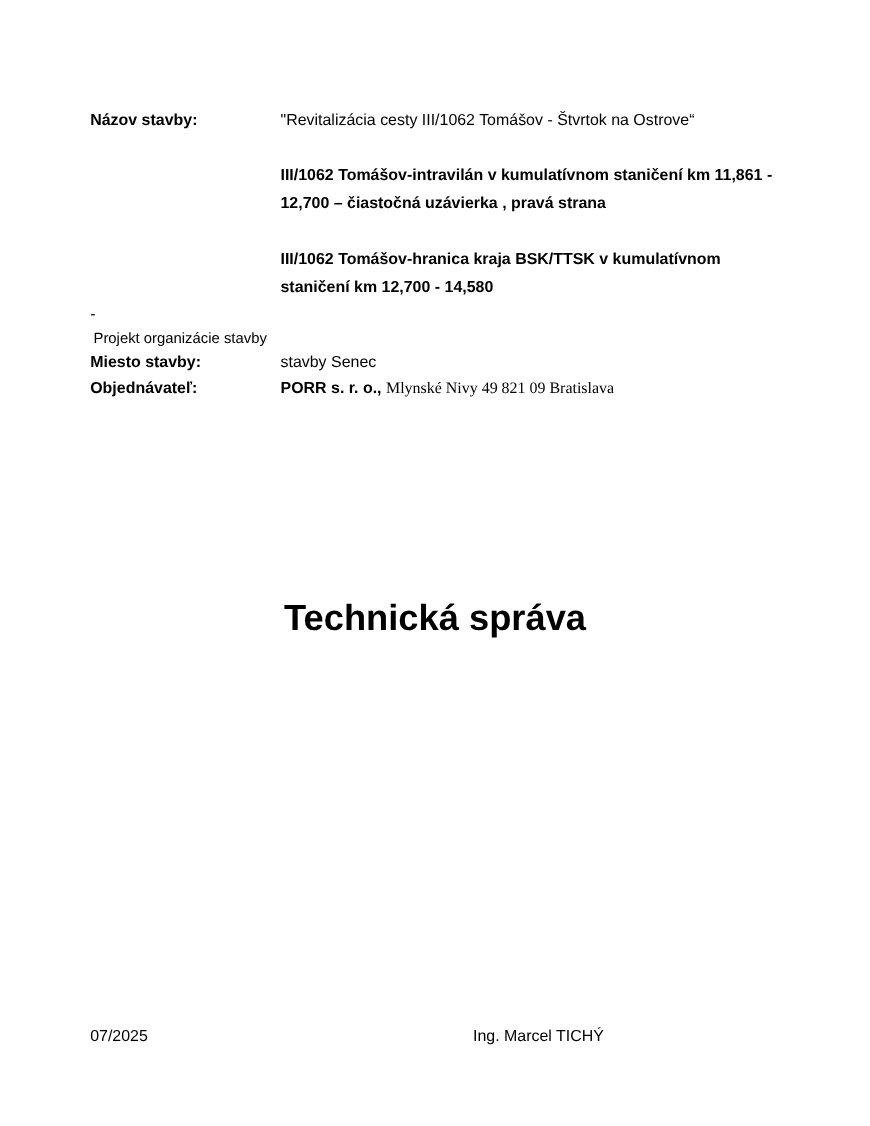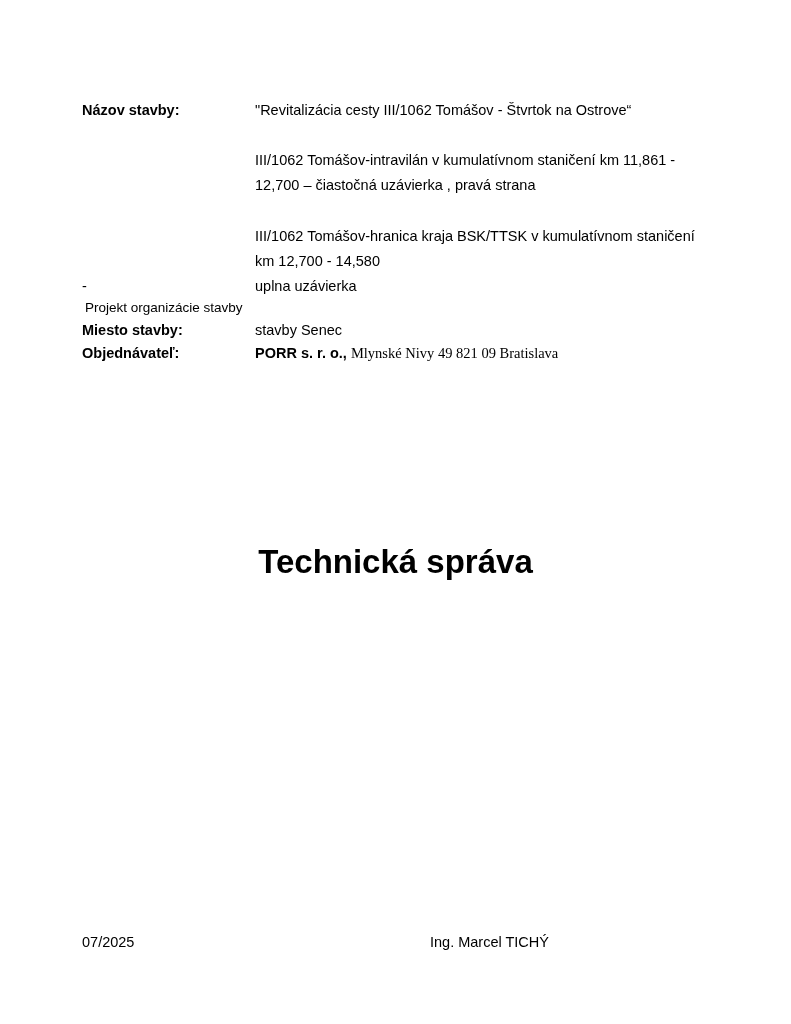--- a/index.html
+++ b/index.html
@@ -49,20 +49,21 @@
     line-height: 24px;
   }
 
   .block-gap-1 { height: 26px; }
   .block-gap-2 { height: 26px; }
 
   .value-para {
     font-size: 14.5px;
     line-height: 25px;
     width: 450px;
+    font-weight: bold;
   }
 
   .dash-row {
     display: flex;
     align-items: flex-start;
   }
   .dash-col {
     width: 173px;
     flex: 0 0 173px;
     font-size: 14.5px;
@@ -158,21 +159,20 @@
 
     <div class="block-gap-2"></div>
 
     <div class="row">
       <div class="label-col"></div>
       <div class="value-para">III/1062 Tomášov-hranica kraja BSK/TTSK v kumulatívnom staničení km 12,700 - 14,580</div>
     </div>
 
     <div class="dash-row">
       <div class="dash-col">-</div>
-      <div class="value-para">uplna uzávierka</div>
     </div>
 
   </div>
 
   <div class="projekt-line">Projekt organizácie stavby</div>
 
   <div class="info-rows">
     <div class="info-row">
       <div class="info-label">Miesto stavby:</div>
       <div class="info-value">stavby Senec</div>

